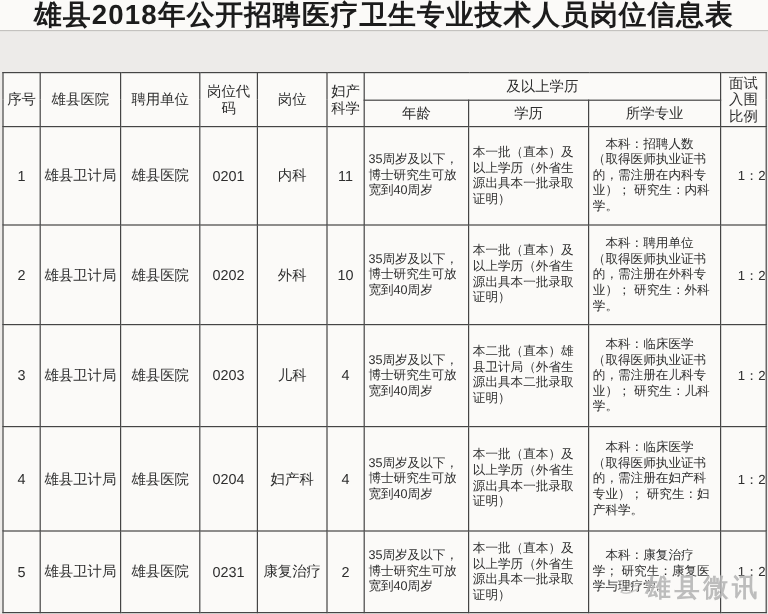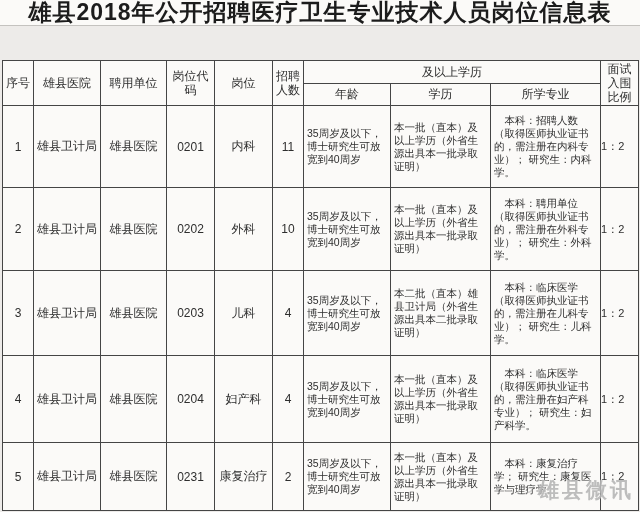--- a/index.html
+++ b/index.html
@@ -30,21 +30,21 @@
   }
   table.job-table th {
     font-size:12px; font-weight:normal; text-align:center;
     line-height:14px; padding:1px 2px;
   }
   td.c-mid { font-size:12px; text-align:center; padding:1px; }
   td.c-long {
     font-size:10.5px; text-align:left; line-height:13px;
     padding:2px 3px; word-break:break-all;
   }
-  td.c-ratio { font-size:11px; text-align:left; }
+  td.c-ratio { font-size:11px; text-align:right; }
   tr.hdr-row { height:20px; }
   .watermark {
     position:absolute; right:6px; bottom:8px;
     display:flex; align-items:center; gap:2px;
     color:rgba(148,148,148,0.62); pointer-events:none;
   }
   .watermark .wm-text {
     font-size:21px; font-weight:bold; letter-spacing:3px;
     text-shadow:0 0 1px rgba(255,255,255,0.8);
   }
@@ -72,21 +72,21 @@
         <col style="width:110px">
       <col style="width:38px">
     </colgroup>
     <thead>
       <tr class="hdr-row">
         <th rowspan="2">序号</th>
         <th rowspan="2">雄县医院</th>
         <th rowspan="2">聘用单位</th>
         <th rowspan="2">岗位代码</th>
         <th rowspan="2">岗位</th>
-        <th rowspan="2">招聘人数</th>
+        <th rowspan="2">妇产科学</th>
         <th colspan="3">及以上学历</th>
         <th rowspan="2">面试入围比例</th>
       </tr>
       <tr class="hdr-row">
         <th>年龄</th>
         <th>学历</th>
         <th>所学专业</th>
       </tr>
     </thead>
     <tbody>

